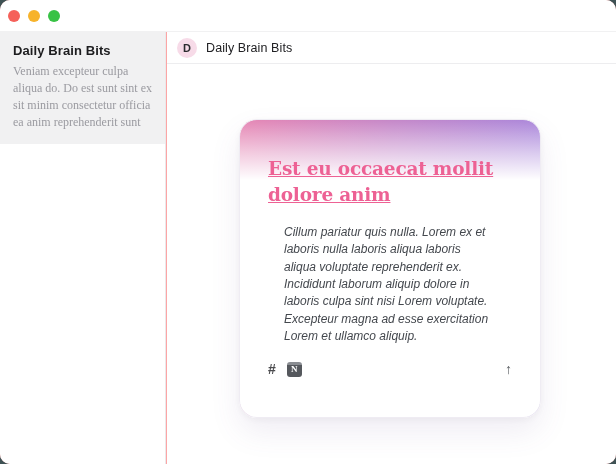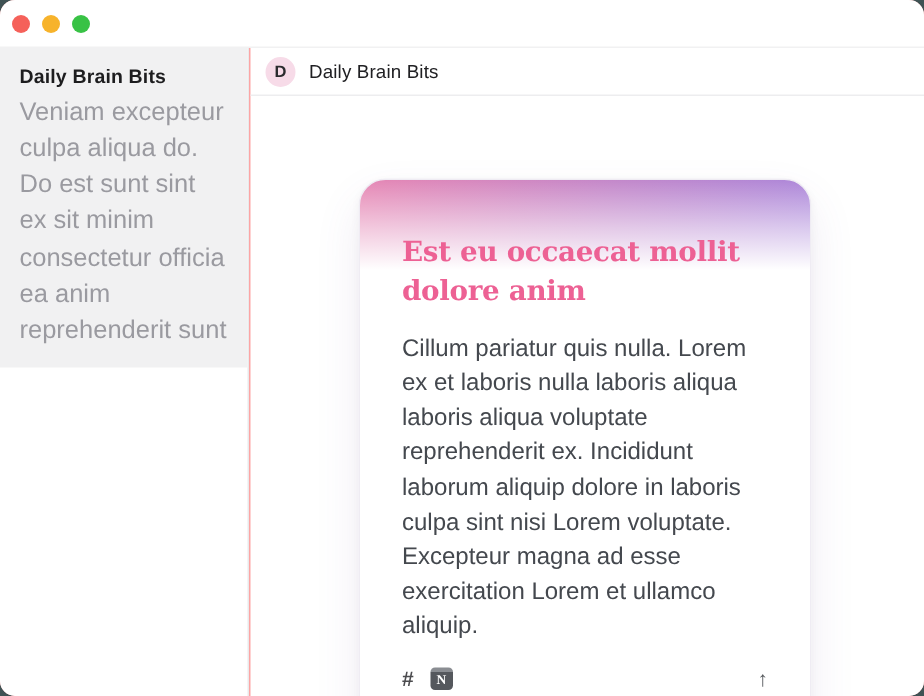--- a/index.html
+++ b/index.html
@@ -41,22 +41,23 @@
     background: #f1f1f2;
     padding: 11px 13px 13px 13px;
   }
   .sidebar-item-title {
     font-size: 13px; font-weight: 700;
     color: #1d1d1f;
     margin-bottom: 5px;
     letter-spacing: .1px;
   }
   .sidebar-item-desc {
-    font-size: 17px; line-height: 1.42;
+    font-size: 12px; line-height: 1.42;
     color: #9a9aa0;
+    font-family: Liberation Serif, serif;
   }
   
   .main { position: absolute; left: 167px; top: 32px; right: 0; bottom: 0; background: #fff; }
   .main-header {
     height: 32px;
     display: flex; align-items: center;
     padding: 0 10px; gap: 9px;
     border-bottom: 1px solid #ededef;
     box-sizing: border-box;
   }
@@ -84,26 +85,28 @@
     padding: 36px 28px 40px 28px;
   }
   .card-title {
     margin: 0 0 13px 0;
     font-family: "DejaVu Serif", "Liberation Serif", serif;
     font-weight: 700;
     font-size: 18.5px;
     line-height: 1.4;
     letter-spacing: -0.2px;
     color: #ed6194;
+    text-decoration: underline;
   }
   .card-body {
-    margin: 0;
-    font-size: 16px;
+    margin: 16px;
+    font-size: 12px;
     line-height: 1.45;
     color: #44484e;
+    font-style: italic;
   }
   .card-footer {
     margin-top: 16px;
     display: flex; align-items: center;
   }
   .hash-icon {
     font-size: 14px; font-weight: 600; color: #4c4c4f;
     line-height: 15px;
   }
   .notion-icon {

